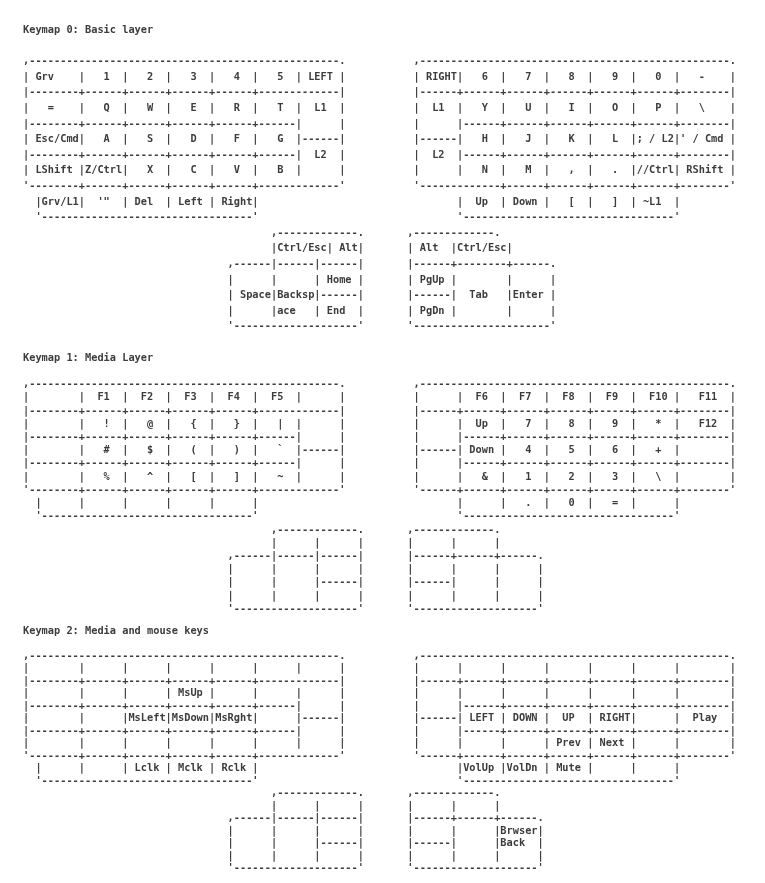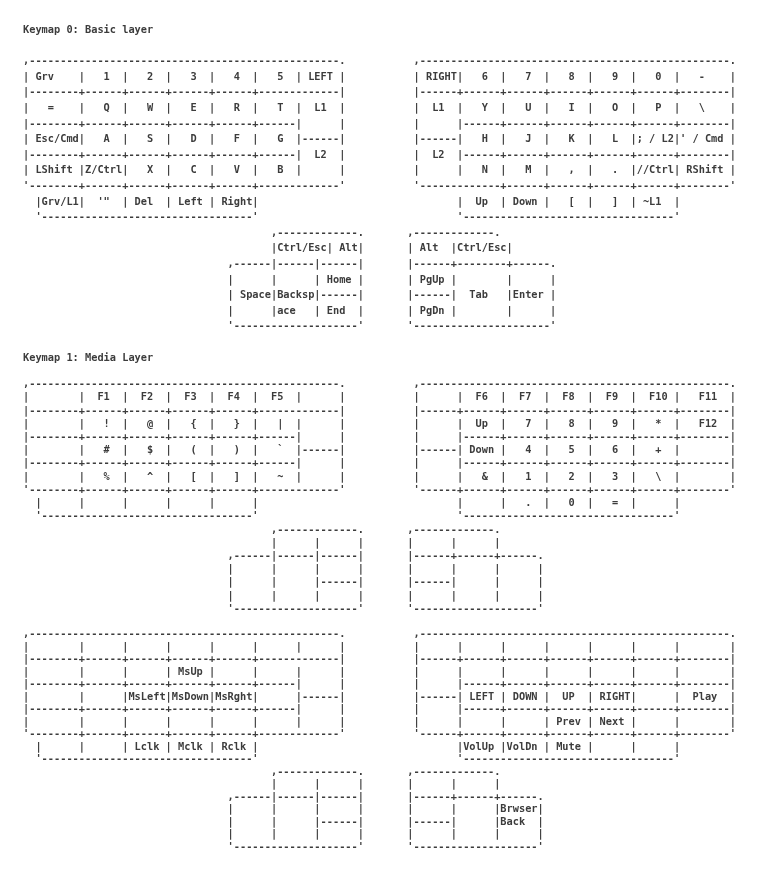--- a/index.html
+++ b/index.html
@@ -85,20 +85,21 @@
                                         ,-------------.       ,-------------.
                                         |      |      |       |      |      |
                                  ,------|------|------|       |------+------+------.
                                  |      |      |      |       |      |      |      |
                                  |      |      |------|       |------|      |      |
                                  |      |      |      |       |      |      |      |
                                  '--------------------'       '--------------------'</pre>
   </section>
 
   <section class="keymap-block km2">
+    <div class="km-title">Keymap 2: Media and mouse keys</div>
     <pre class="km-art">,--------------------------------------------------.           ,--------------------------------------------------.
 |        |      |      |      |      |      |      |           |      |      |      |      |      |      |        |
 |--------+------+------+------+------+-------------|           |------+------+------+------+------+------+--------|
 |        |      |      | MsUp |      |      |      |           |      |      |      |      |      |      |        |
 |--------+------+------+------+------+------|      |           |      |------+------+------+------+------+--------|
 |        |      |MsLeft|MsDown|MsRght|      |------|           |------| LEFT | DOWN |  UP  | RIGHT|      |  Play  |
 |--------+------+------+------+------+------|      |           |      |------+------+------+------+------+--------|
 |        |      |      |      |      |      |      |           |      |      |      | Prev | Next |      |        |
 '--------+------+------+------+------+-------------'           '------+------+------+------+------+------+--------'
   |      |      | Lclk | Mclk | Rclk |                                |VolUp |VolDn | Mute |      |      |

